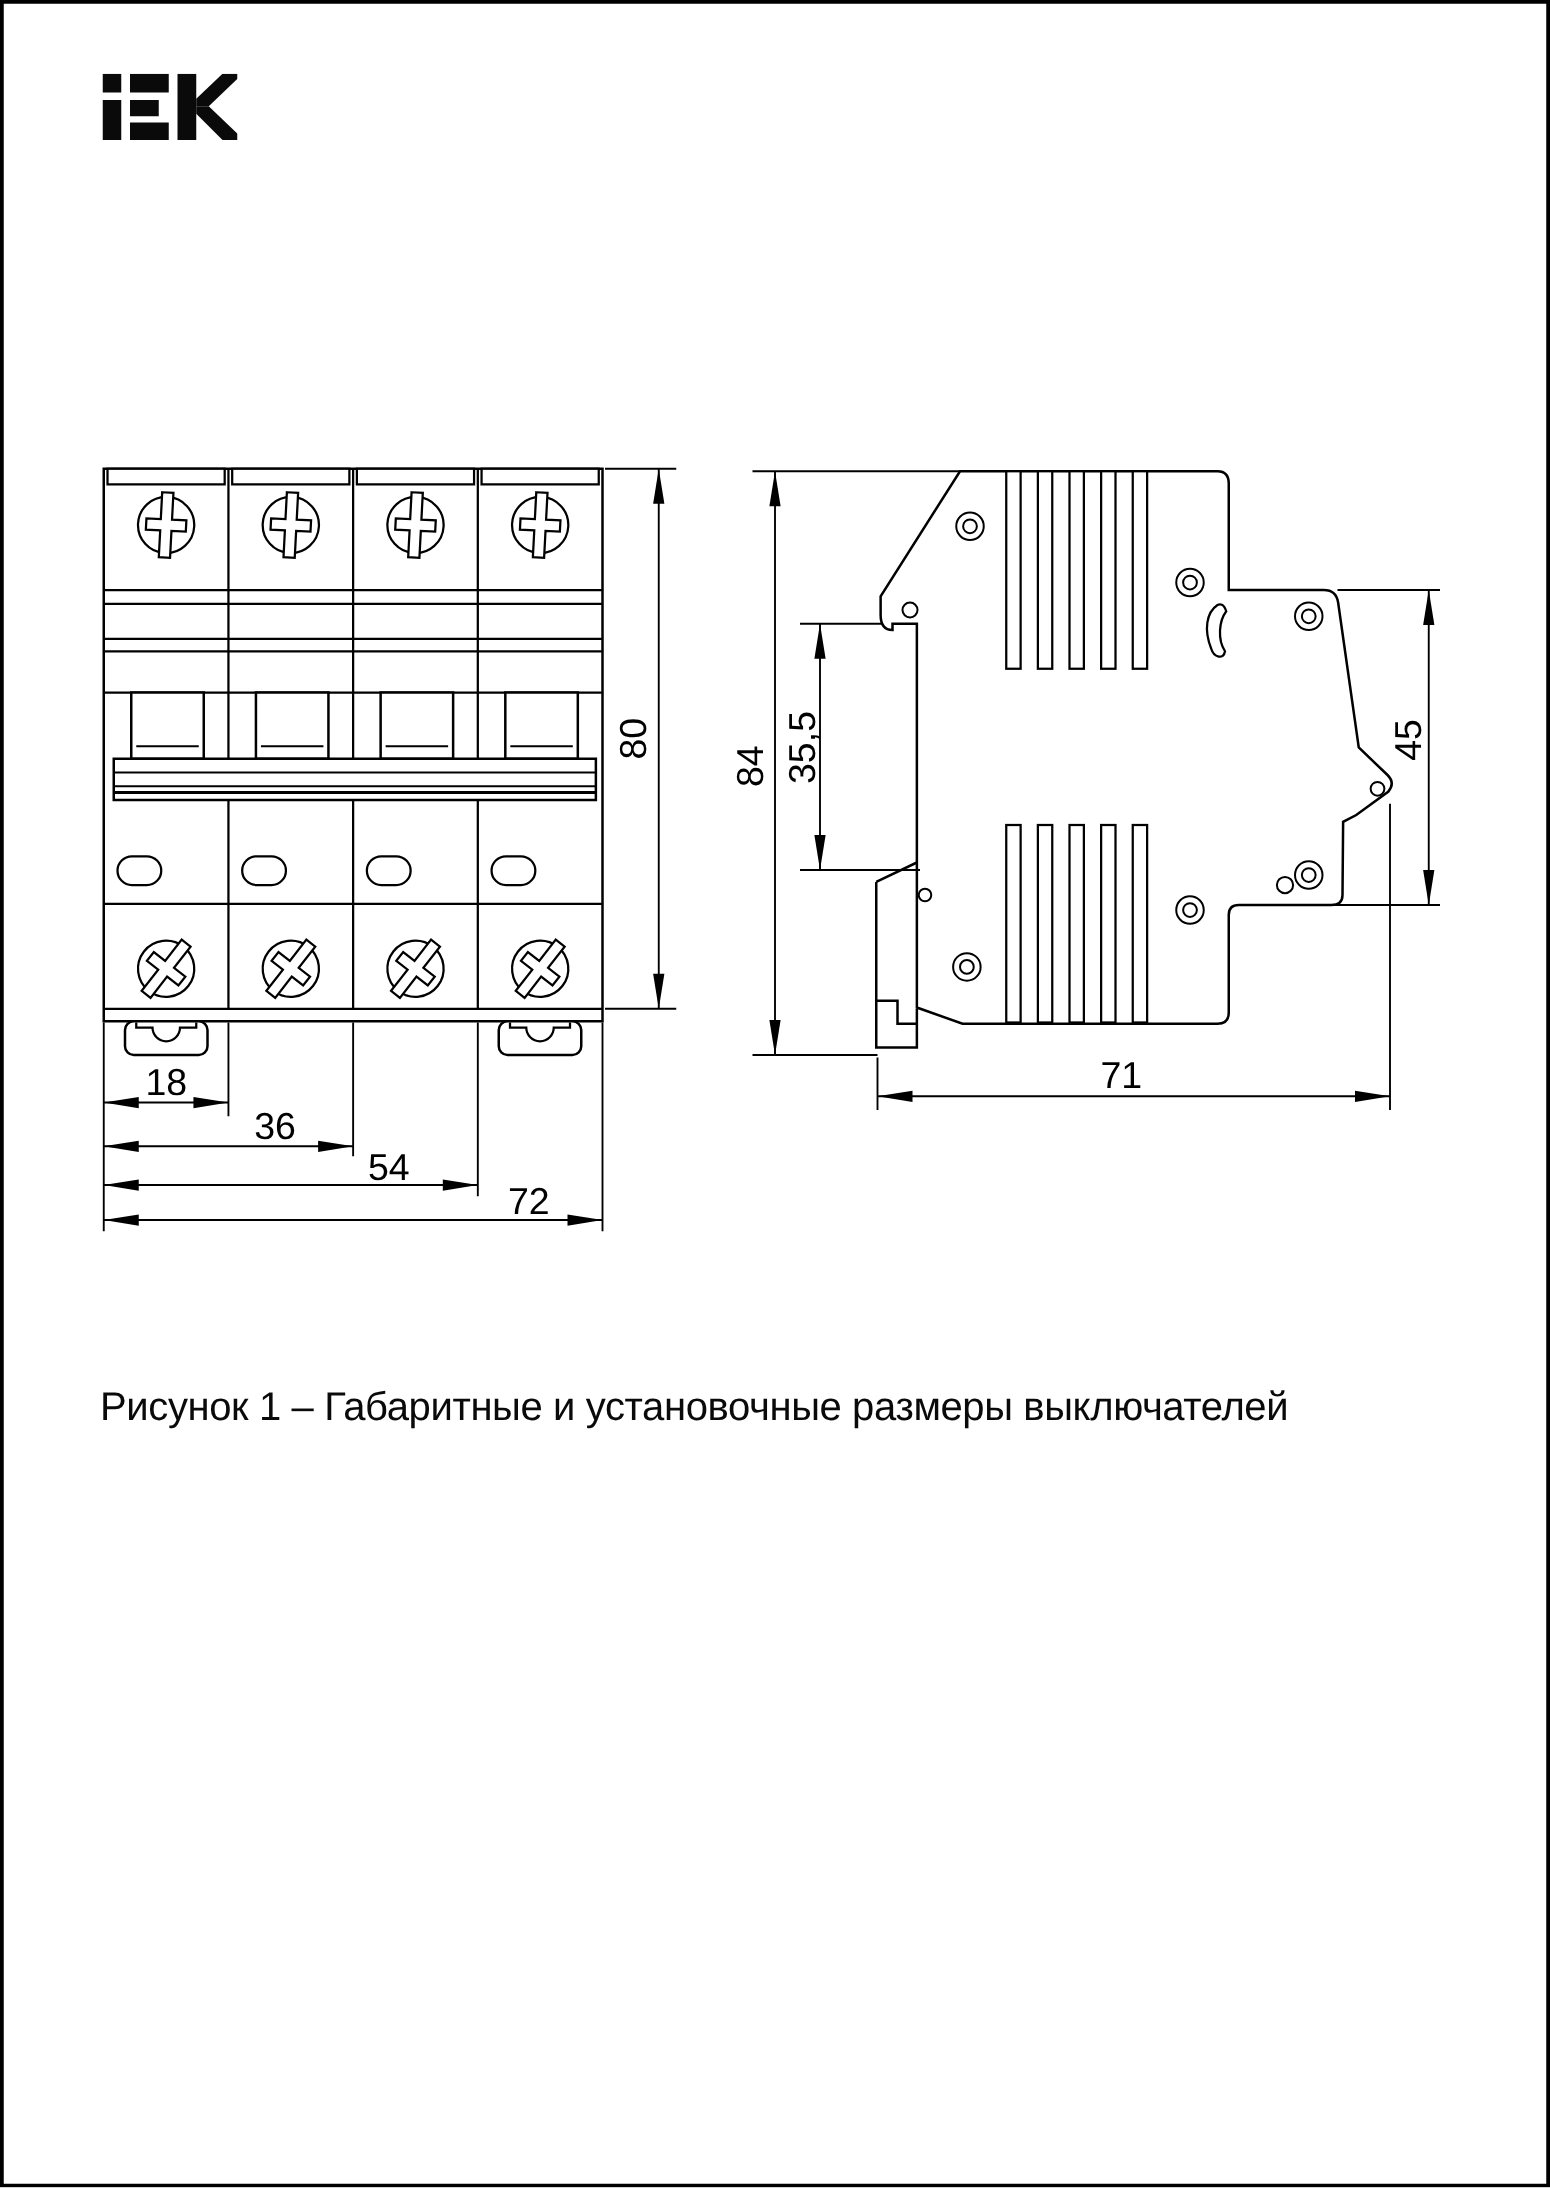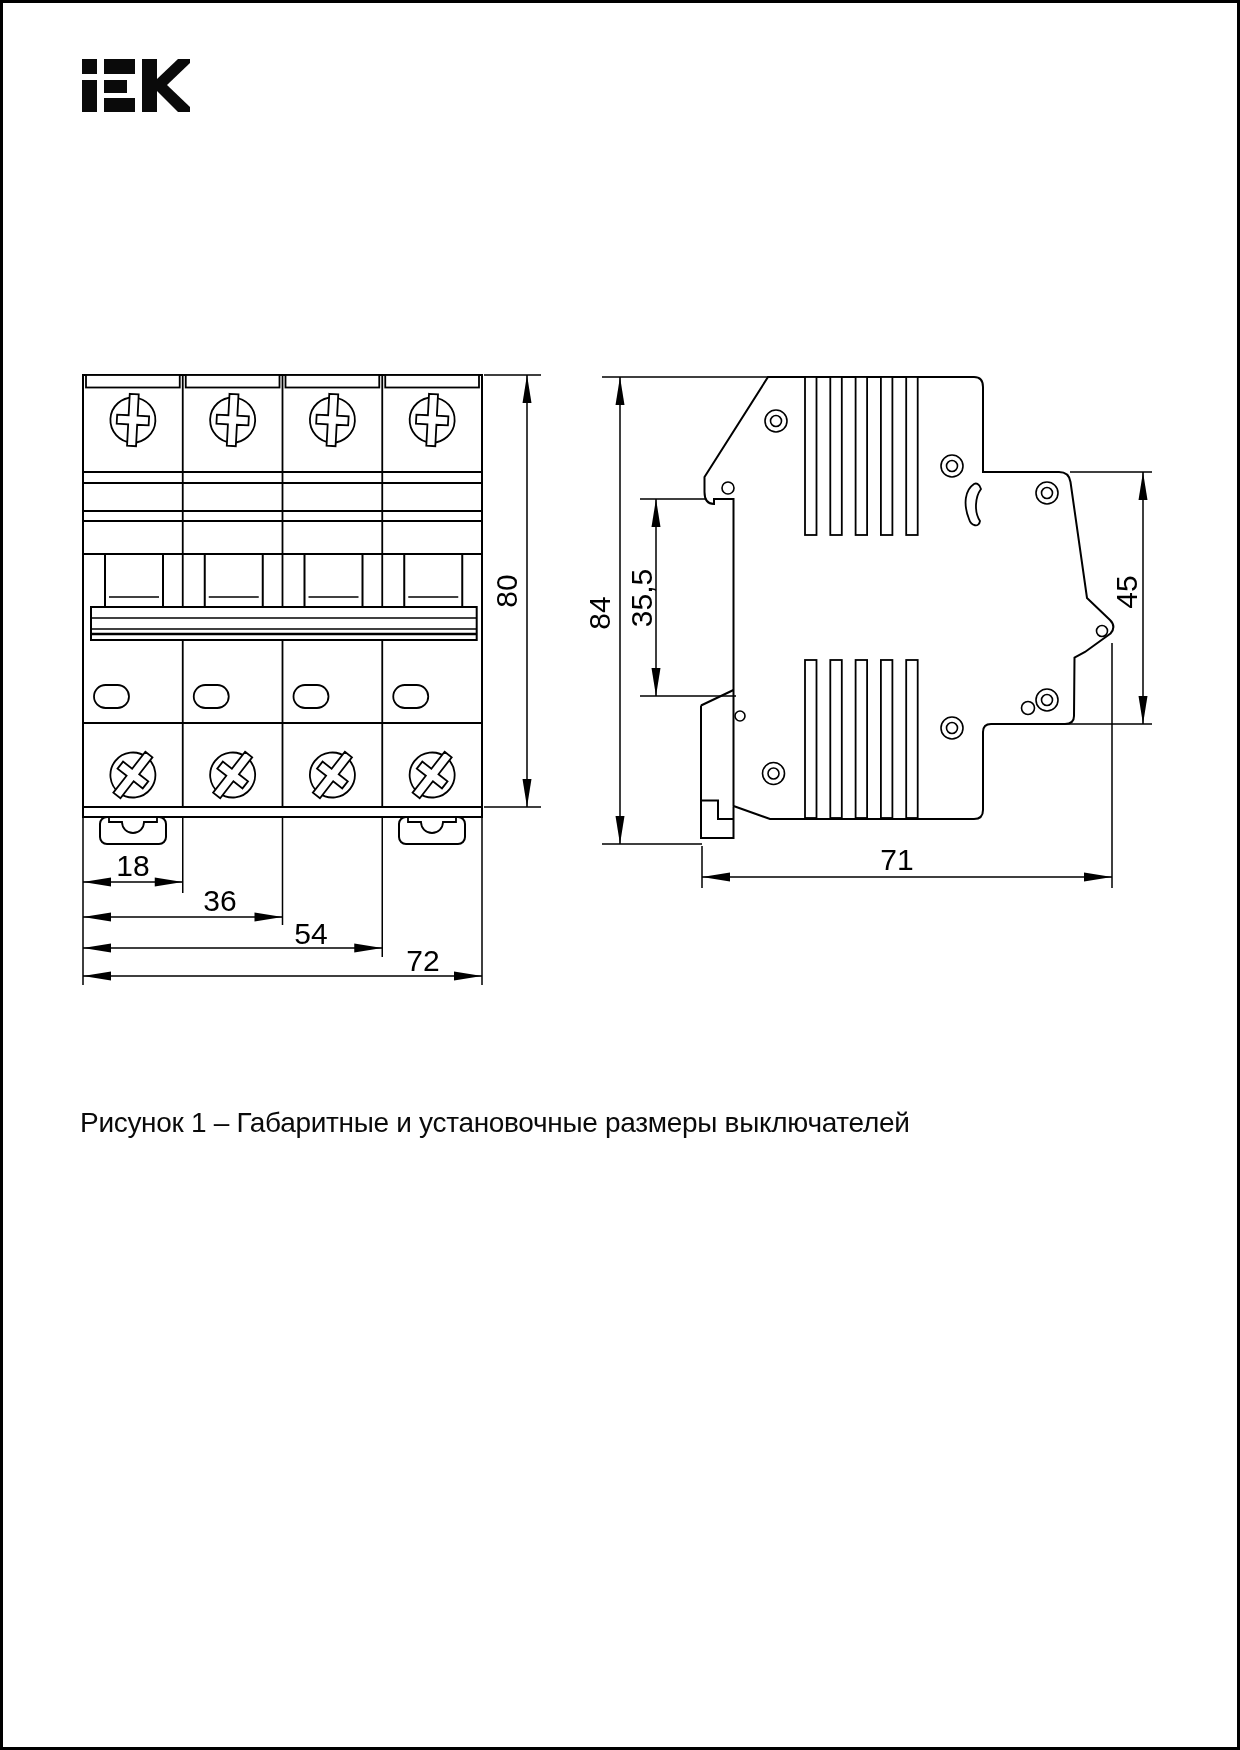--- a/index.html
+++ b/index.html
@@ -17,21 +17,21 @@
     pointer-events:none;
   }
   .logo{
     position:absolute;left:82px;top:59px;width:108px;height:53px;
   }
   .drawing{
     position:absolute;left:0;top:0;width:1240px;height:1750px;
   }
   .caption{
     position:absolute;left:80px;top:1107px;
-    font-size:28px;letter-spacing:-0.3px;color:#0a0a0a;
+    font-size:32px;letter-spacing:-0.3px;color:#0a0a0a;
     white-space:nowrap;
   }
   svg text{
     font-family:"Liberation Sans", sans-serif;
     font-size:30px;fill:#000;
   }
 </style>
 </head>
 <body>
 

